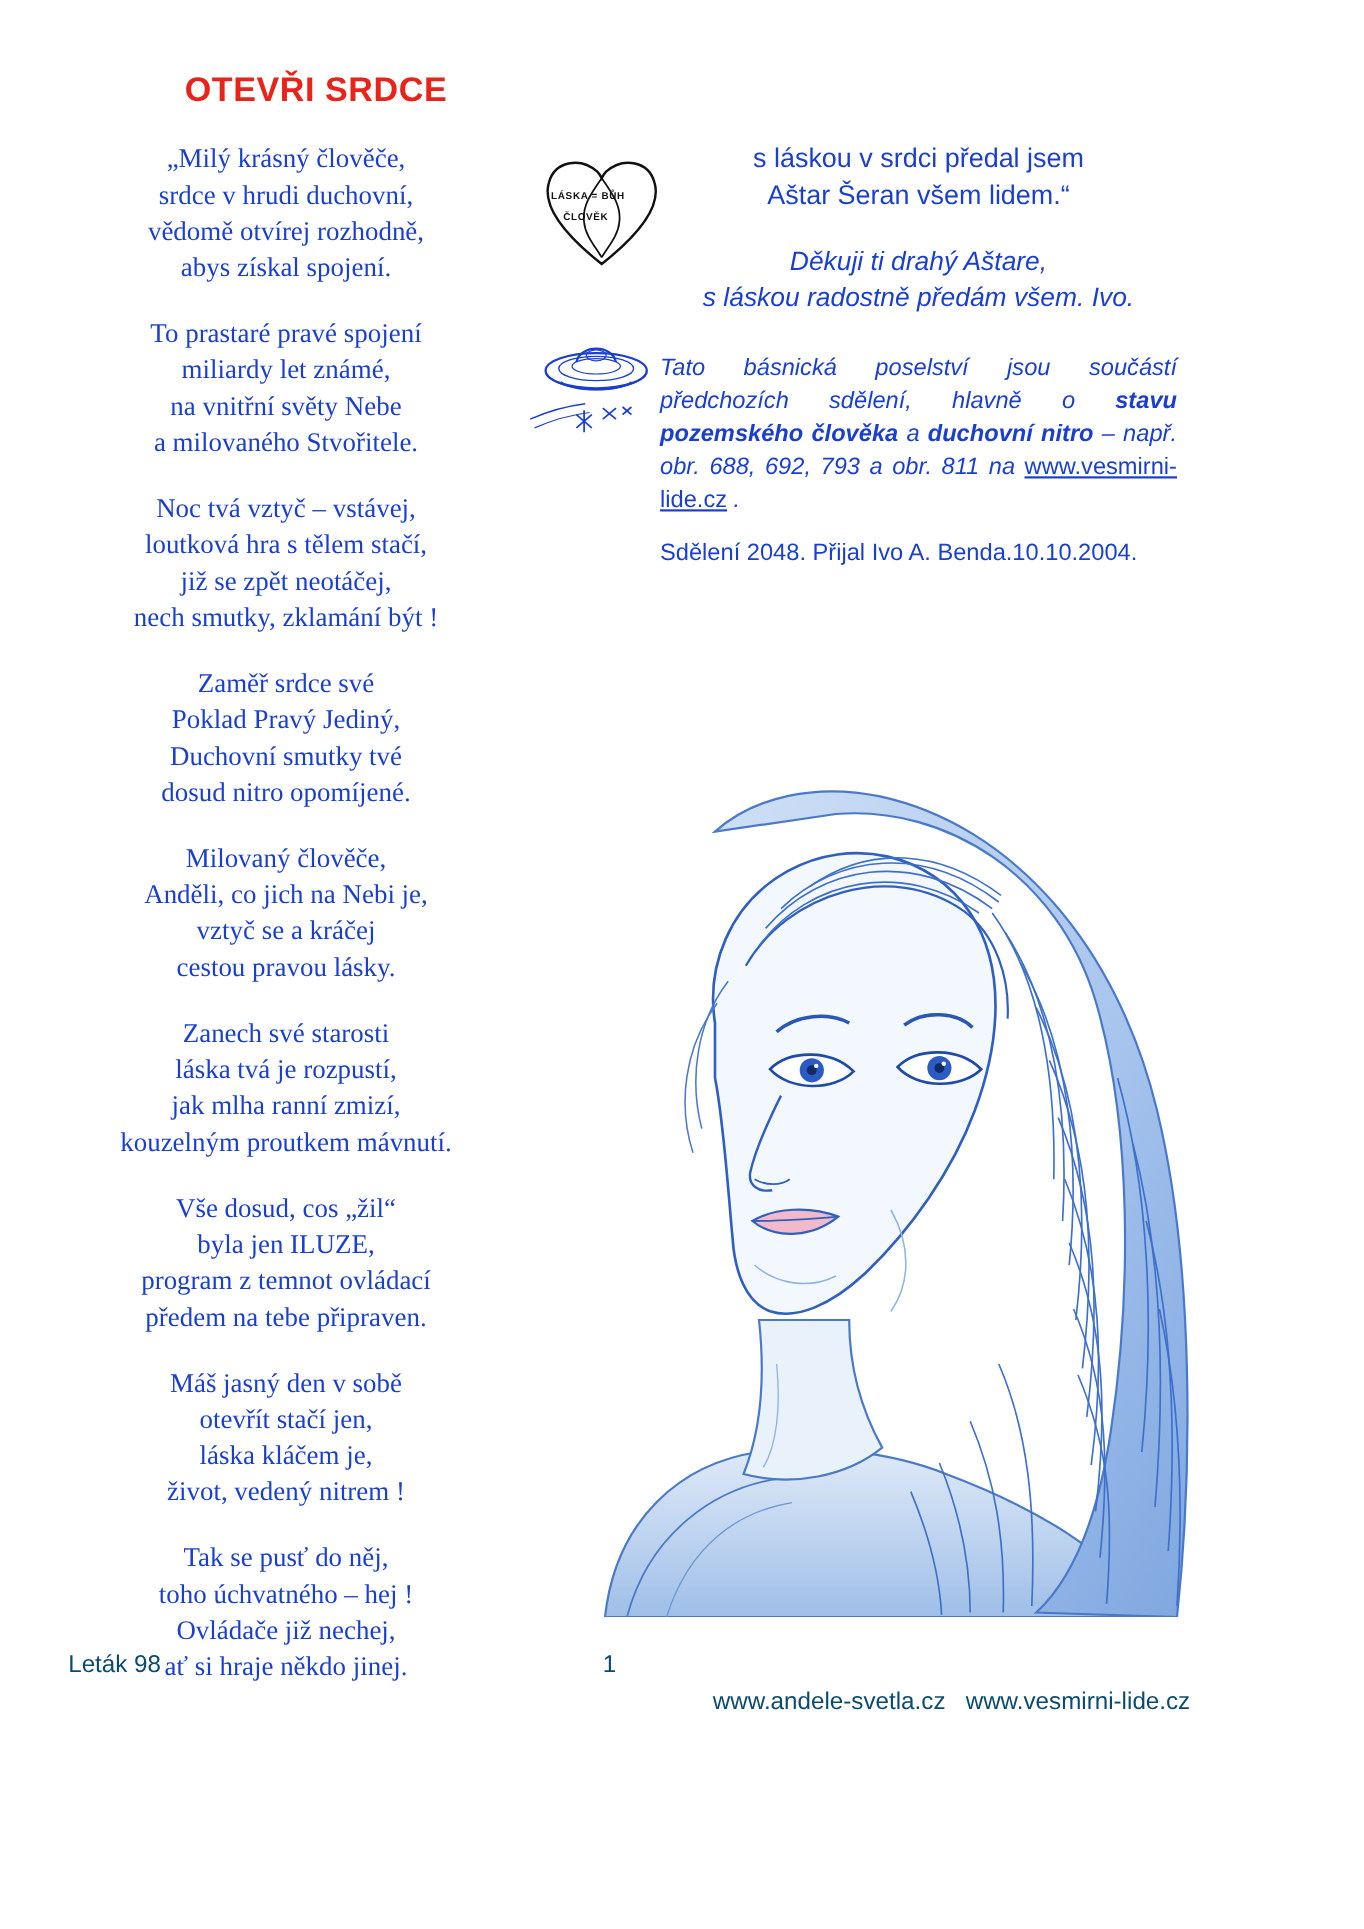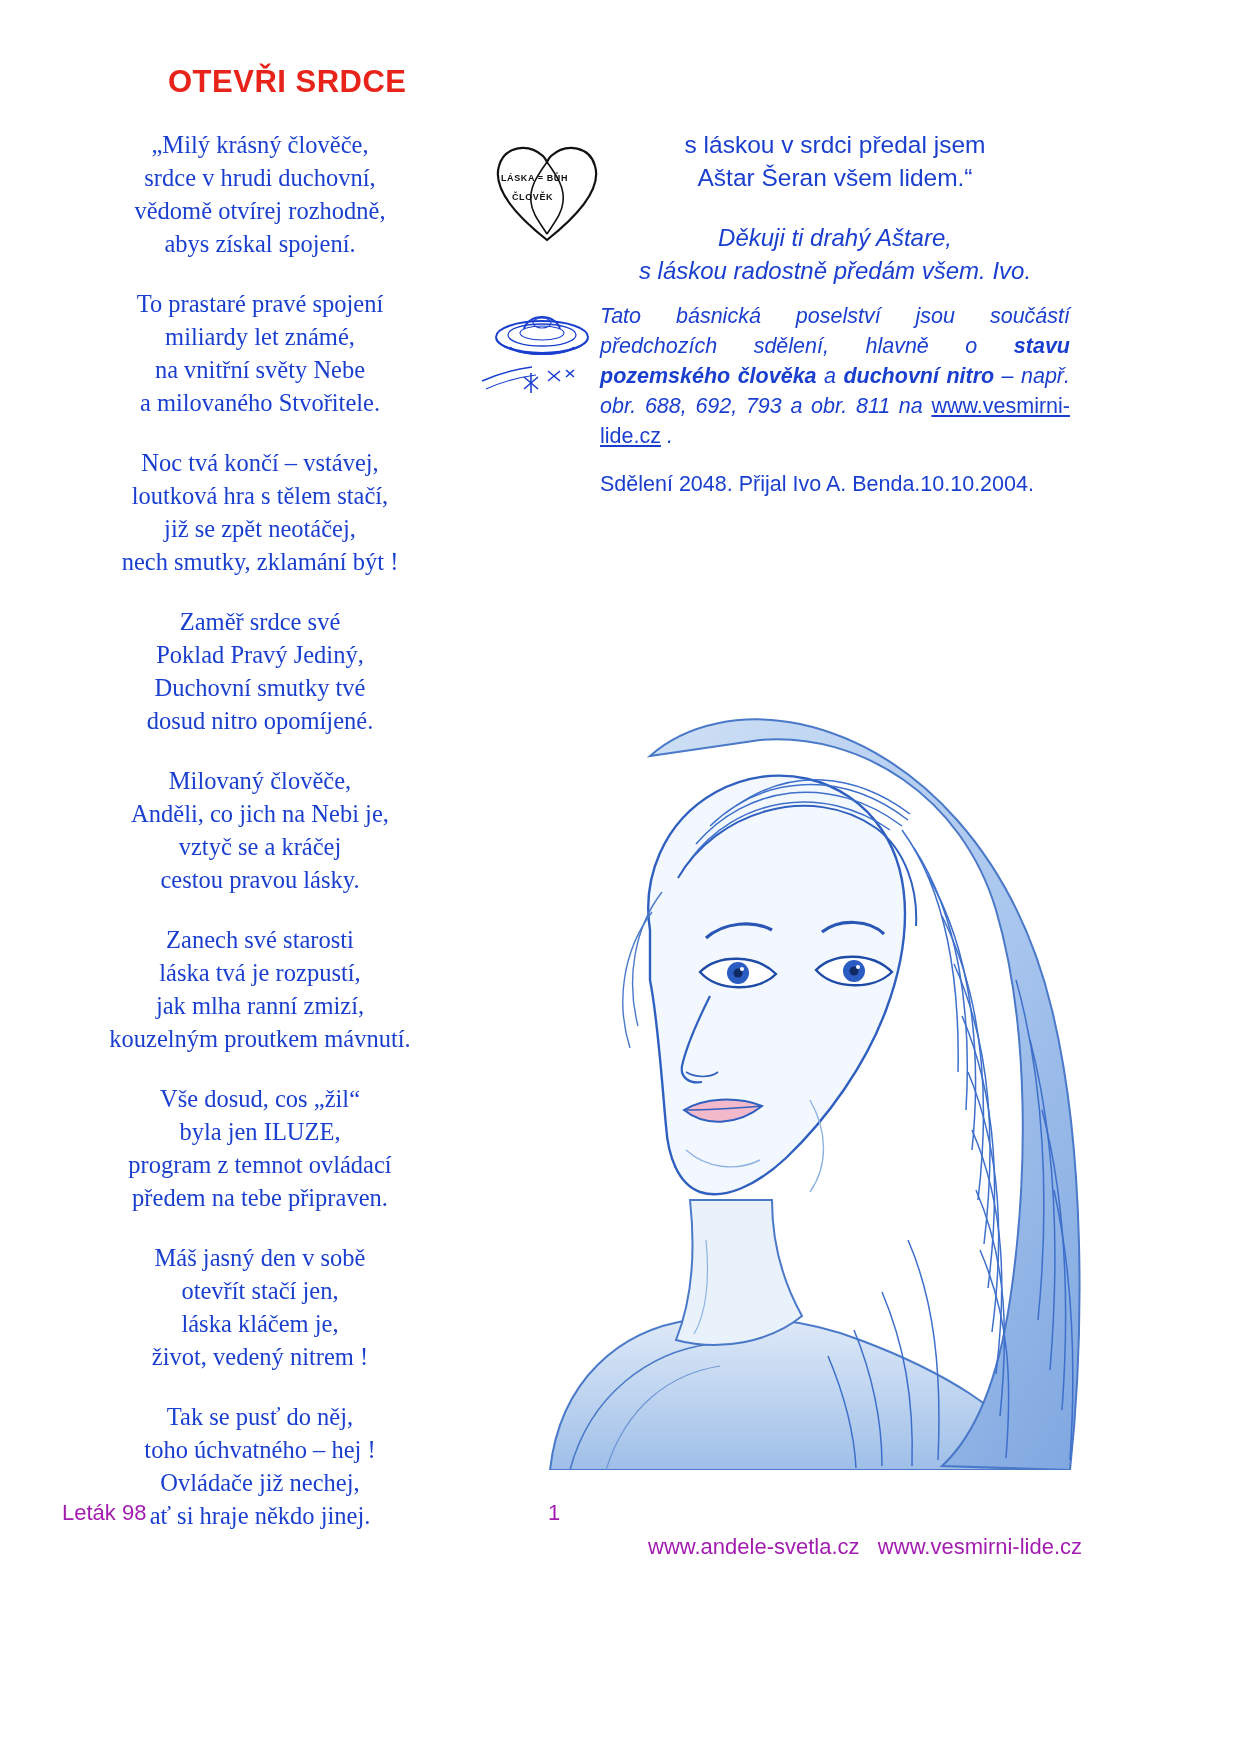--- a/index.html
+++ b/index.html
@@ -62,21 +62,21 @@
     font-size: 24.5px;
     line-height: 33px;
     margin-bottom: 27px;
   }
   .rc-thanks {
     text-align: center;
     font-size: 24px;
     line-height: 33px;
     font-style: italic;
     margin-top: 6px;
-    margin-bottom: 14px;
+    margin-bottom: 32px;
   }
   .rc-note {
     text-align: justify;
     font-size: 21.5px;
     line-height: 30px;
     font-style: italic;
     margin-bottom: 18px;
   }
   .rc-note b { font-weight: bold; }
   .rc-link {
@@ -127,21 +127,21 @@
   }
 
   
   #footer {
     position: absolute;
     left: 0;
     top: 1500px;
     width: 1240px;
     height: 40px;
     font-size: 22px;
-    color: #a21caf;
+    color: #0c4a6e;
   }
   #footer .f-left  { position: absolute; left: 62px;  top: 0; }
   #footer .f-page  { position: absolute; left: 548px; top: 0; }
   #footer .f-right { position: absolute; left: 648px; top: 0; white-space: pre; margin-top: 34px; }
 </style>
 </head>
 <body>
 
 <div class="page">
 
@@ -154,21 +154,21 @@
       <div class="vline">vědomě otvírej rozhodně,</div>
       <div class="vline">abys získal spojení.</div>
     </div>
     <div class="stanza">
       <div class="vline">To prastaré pravé spojení</div>
       <div class="vline">miliardy let známé,</div>
       <div class="vline">na vnitřní světy Nebe</div>
       <div class="vline">a milovaného Stvořitele.</div>
     </div>
     <div class="stanza">
-      <div class="vline">Noc tvá končí – vstávej,</div>
+      <div class="vline">Noc tvá vztyč – vstávej,</div>
       <div class="vline">loutková hra s tělem stačí,</div>
       <div class="vline">již se zpět neotáčej,</div>
       <div class="vline">nech smutky, zklamání být !</div>
     </div>
     <div class="stanza">
       <div class="vline">Zaměř srdce své</div>
       <div class="vline">Poklad Pravý Jediný,</div>
       <div class="vline">Duchovní smutky tvé</div>
       <div class="vline">dosud nitro opomíjené.</div>
     </div>

